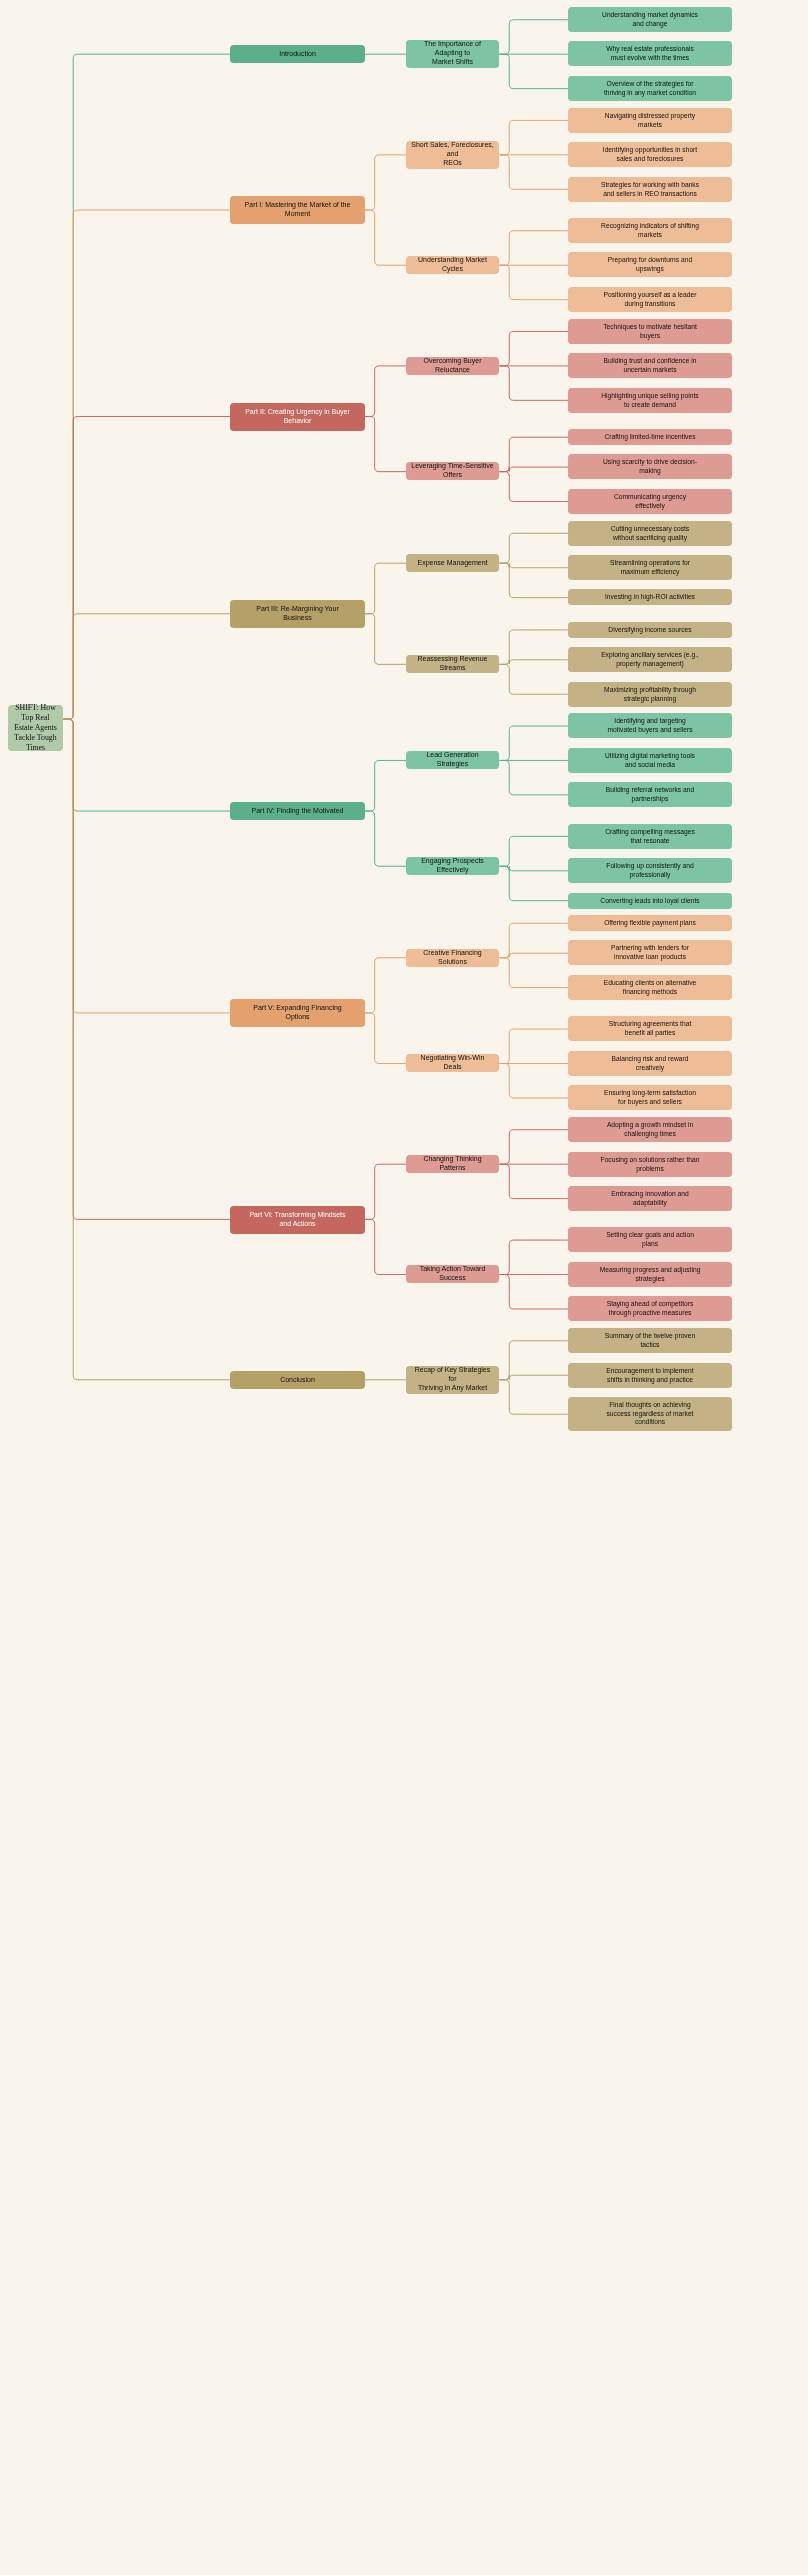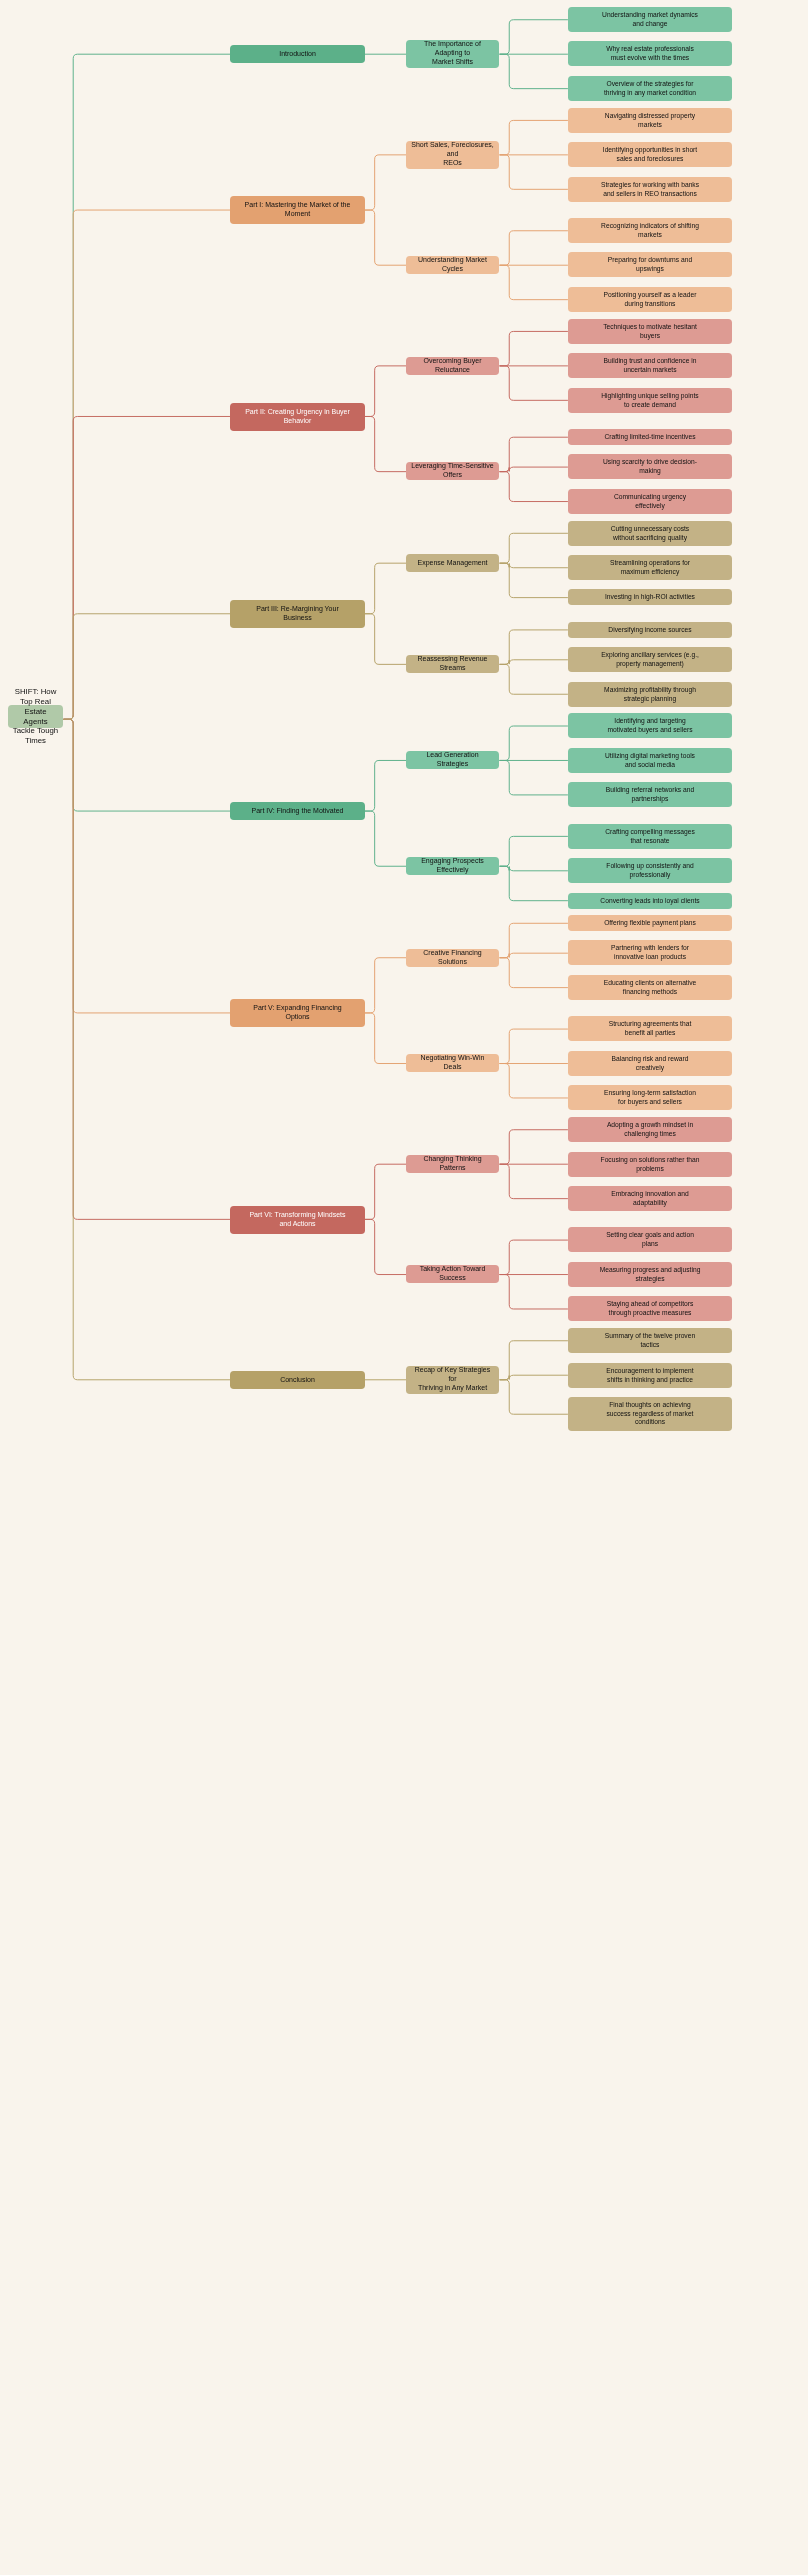--- a/index.html
+++ b/index.html
@@ -91,21 +91,21 @@
       <path d="M 678 2265 L 688 2265 Q 696 2265 696 2273 L 696 2359.5 Q 696 2367.5 704 2367.5 L 755 2367.5" fill="none" stroke="#c4685f" stroke-width="1.8"></path>
       <path d="M 928 2367.5 L 938 2367.5 Q 946 2367.5 946 2359.5 L 946 2311.5 Q 946 2303.5 954 2303.5 L 1055 2303.5" fill="none" stroke="#c4685f" stroke-width="1.8"></path>
       <path d="M 928 2367.5 L 1055 2367.5" fill="none" stroke="#c4685f" stroke-width="1.8"></path>
       <path d="M 928 2367.5 L 938 2367.5 Q 946 2367.5 946 2375.5 L 946 2423.5 Q 946 2431.5 954 2431.5 L 1055 2431.5" fill="none" stroke="#c4685f" stroke-width="1.8"></path>
       <path d="M 118 1336 L 128 1336 Q 136 1336 136 1344 L 136 2555 Q 136 2563 144 2563 L 428 2563" fill="none" stroke="#b5a168" stroke-width="1.8"></path>
       <path d="M 678 2563 L 755 2563" fill="none" stroke="#b5a168" stroke-width="1.8"></path>
       <path d="M 928 2563 L 938 2563 Q 946 2563 946 2555 L 946 2498.5 Q 946 2490.5 954 2490.5 L 1055 2490.5" fill="none" stroke="#b5a168" stroke-width="1.8"></path>
       <path d="M 928 2563 L 938 2563 Q 946 2563 946 2555 L 946 2562.5 Q 946 2554.5 954 2554.5 L 1055 2554.5" fill="none" stroke="#b5a168" stroke-width="1.8"></path>
       <path d="M 928 2563 L 938 2563 Q 946 2563 946 2571 L 946 2619 Q 946 2627 954 2627 L 1055 2627" fill="none" stroke="#b5a168" stroke-width="1.8"></path>
     </svg>
-<div class="node lvl0" style="left: 8px; top: 705px; width: 55px; height: 23px; background: rgb(176, 201, 168);"><span>SHIFT: How Top Real Estate Agents Tackle Tough Times</span></div>
+<div class="node lvl0" style="left: 8px; top: 705px; width: 55px; height: 46px; background: rgb(176, 201, 168); font-family: Liberation Serif, serif;"><span>SHIFT: How Top Real Estate Agents Tackle Tough Times</span></div>
     <div class="node lvl1" style="left: 230px; top: 45px; width: 135px; height: 18.3px; background: rgb(92, 176, 137); color: rgb(17, 17, 17);"><span>Introduction</span></div>
     <div class="node lvl2" style="left: 406px; top: 40px; width: 93px; height: 27.5px; background: rgb(124, 196, 163);"><span>The Importance of Adapting to
 Market Shifts</span></div>
     <div class="node lvl3" style="left: 568px; top: 7px; width: 164px; height: 25px; background: rgb(124, 196, 163);"><span>Understanding market dynamics
 and change</span></div>
     <div class="node lvl3" style="left: 568px; top: 41px; width: 164px; height: 25px; background: rgb(124, 196, 163);"><span>Why real estate professionals
 must evolve with the times</span></div>
     <div class="node lvl3" style="left: 568px; top: 76px; width: 164px; height: 25px; background: rgb(124, 196, 163);"><span>Overview of the strategies for
 thriving in any market condition</span></div>
     <div class="node lvl1" style="left: 230px; top: 196px; width: 135px; height: 27.5px; background: rgb(227, 161, 112); color: rgb(17, 17, 17);"><span>Part I: Mastering the Market of the

